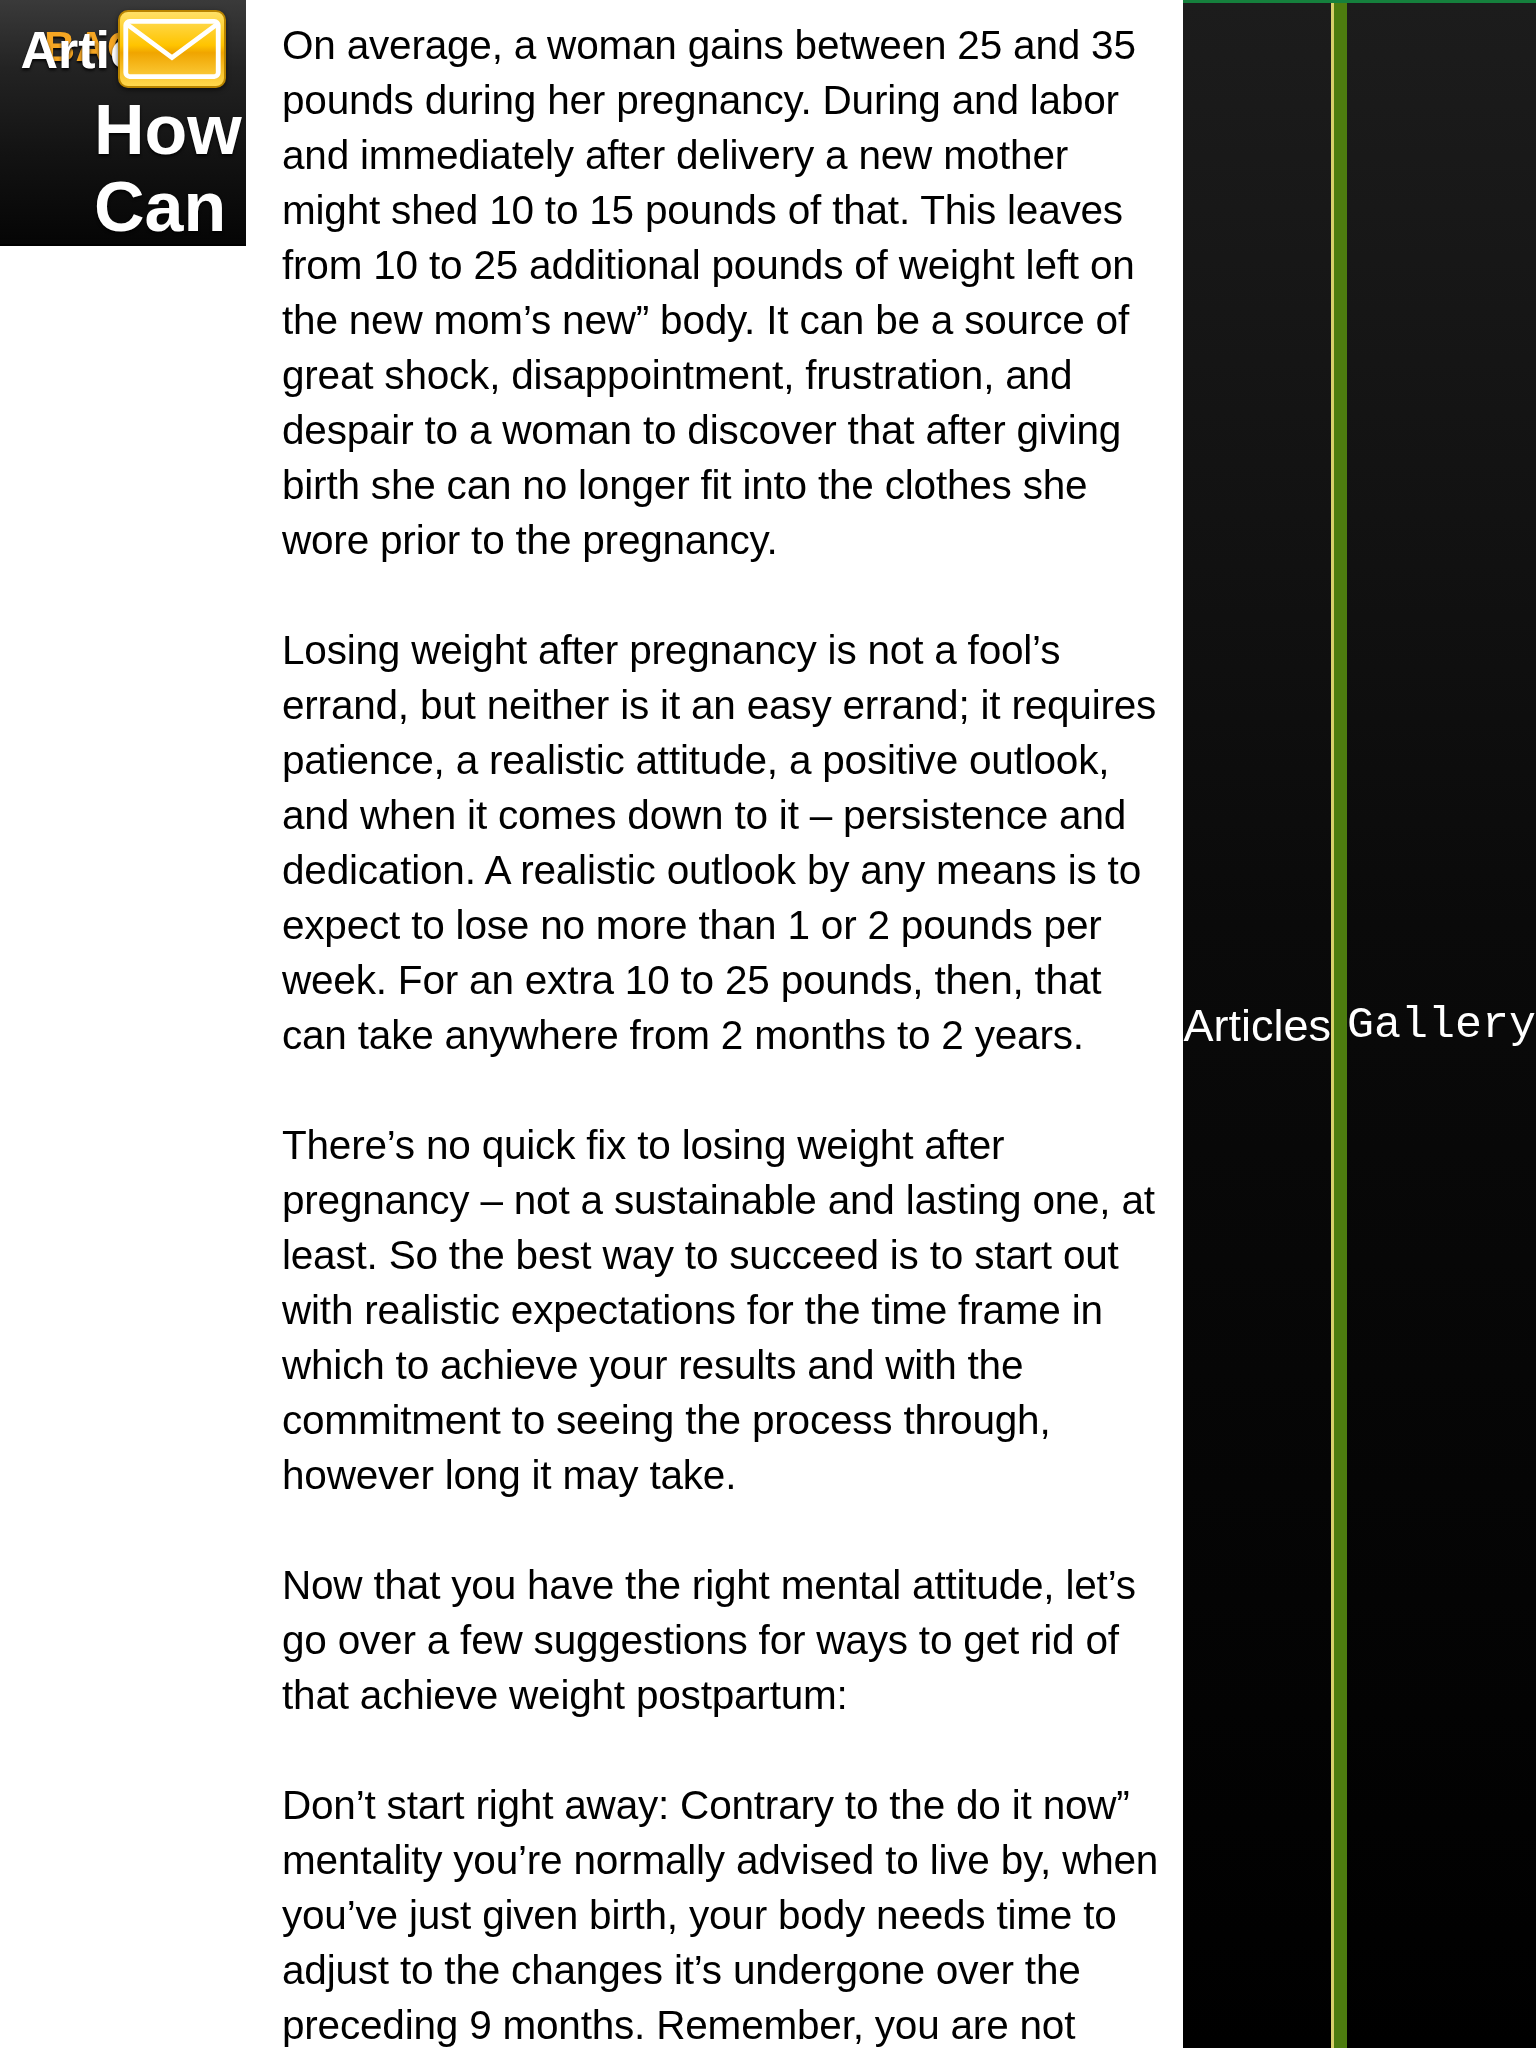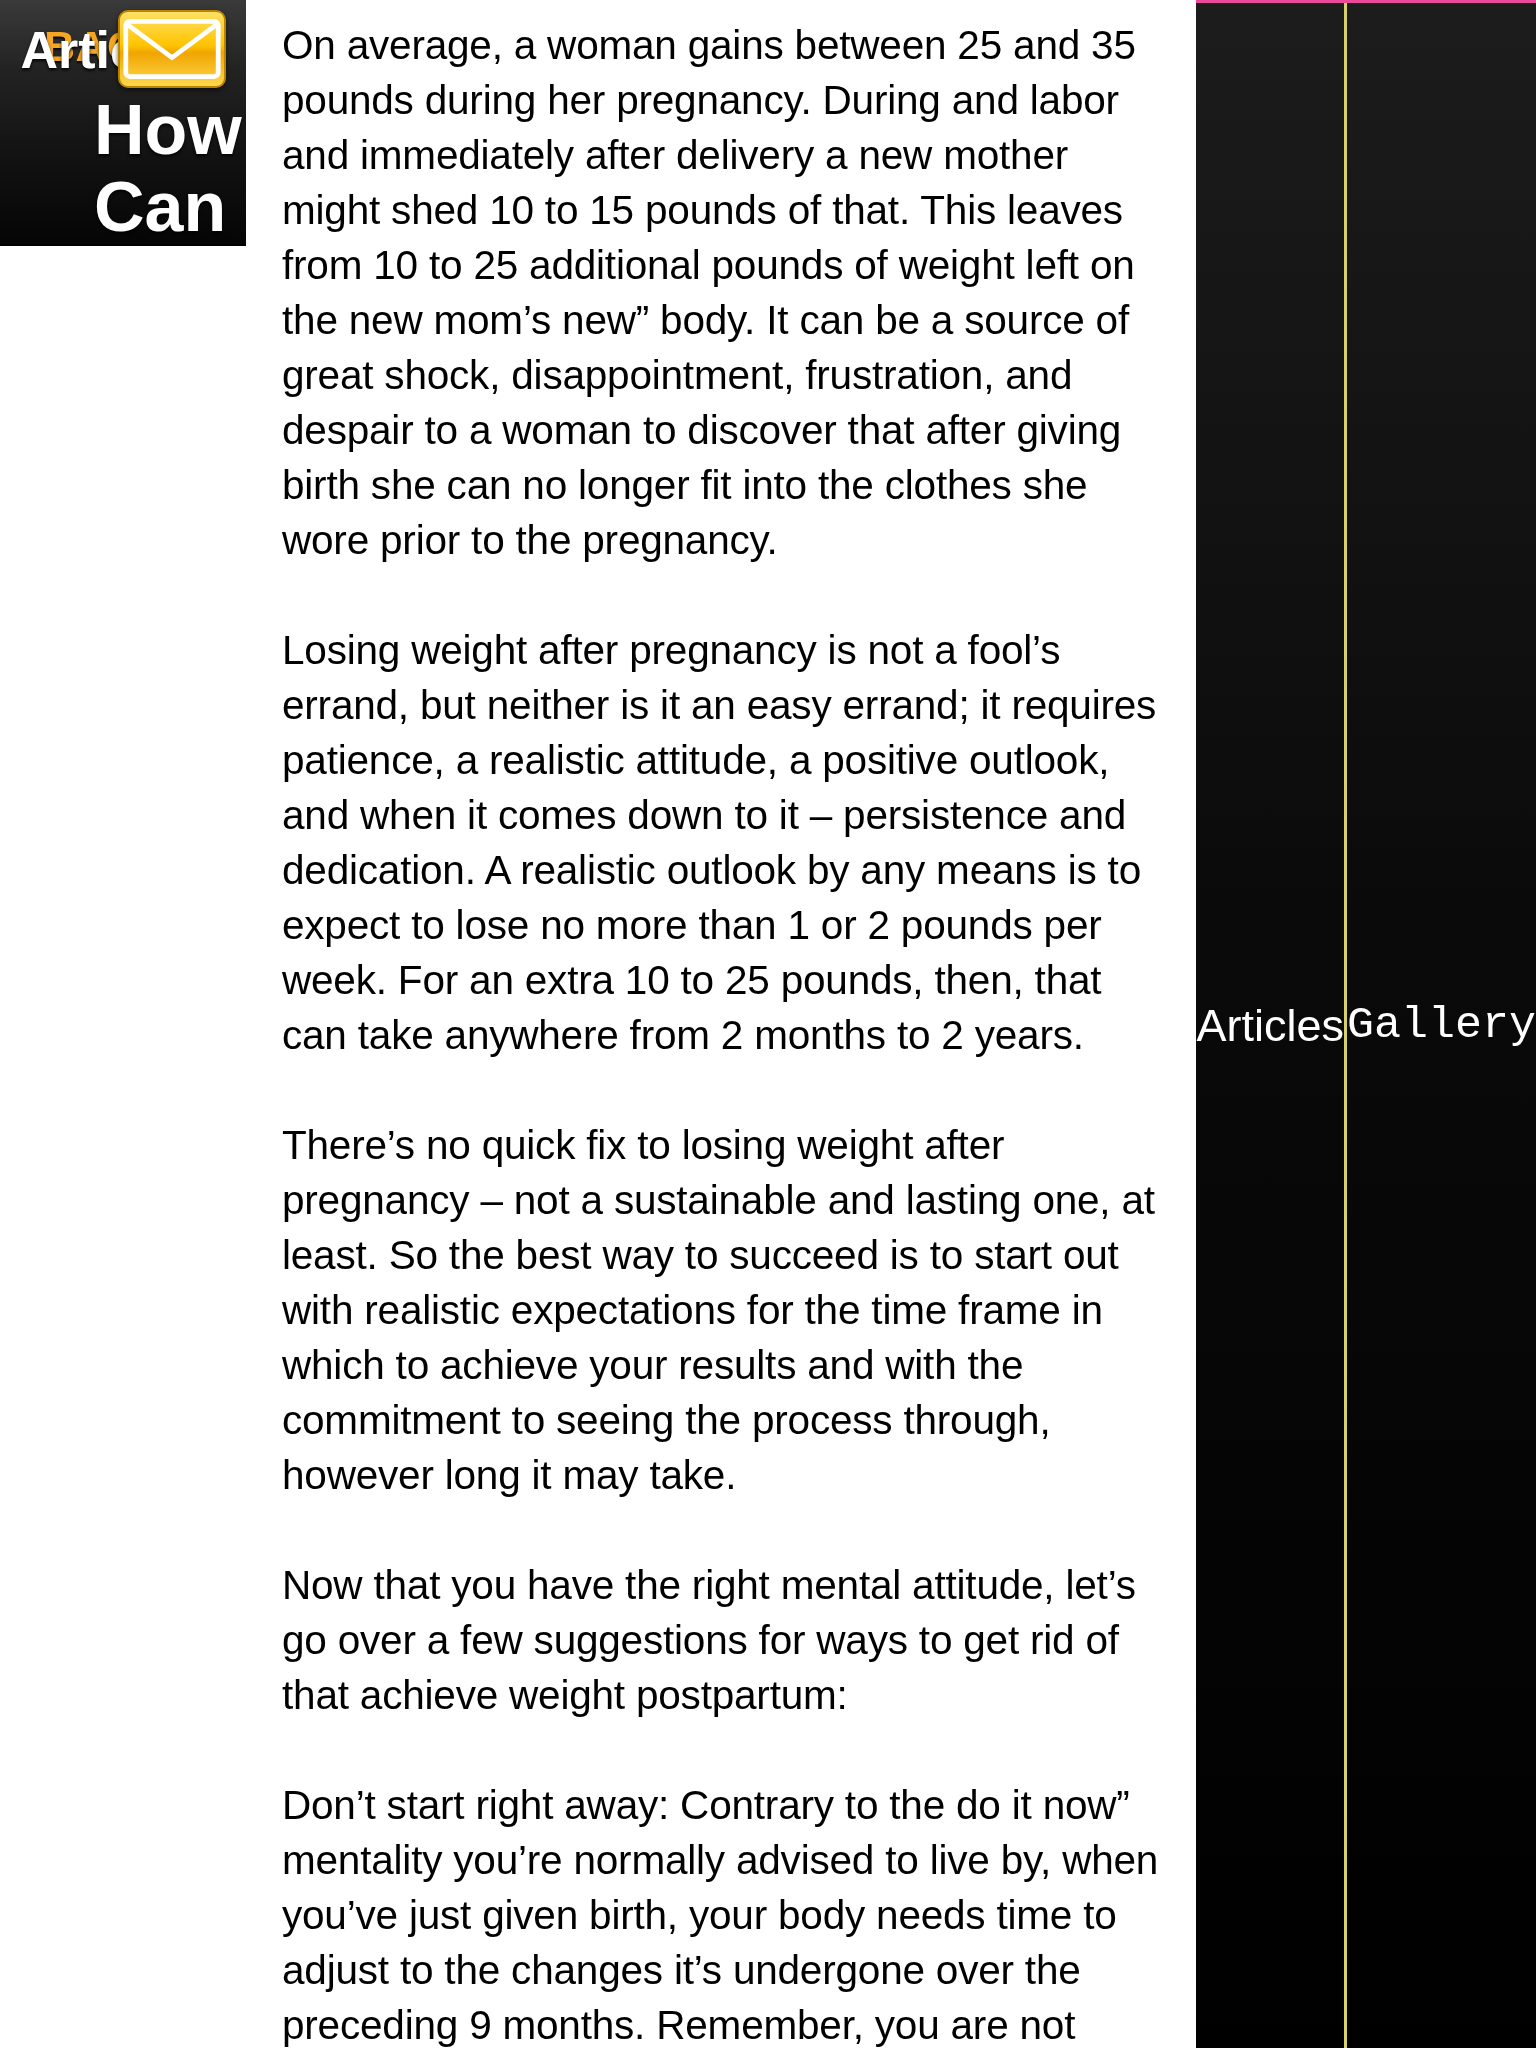--- a/index.html
+++ b/index.html
@@ -88,21 +88,22 @@
     margin: 0 0 55px 16px;
     letter-spacing: -0.2px;
   }
   .content p:last-child { margin-bottom: 0; }
 
   
   .tabbar {
     flex: 0 0 152px;
     display: flex;
     background: #4d7c0f;
-    border-top: 3px solid #ec4899;
+    border-top: 3px solid #15803d;
+    gap: 13px;
   }
   .tab {
     flex: 1 1 0;
     display: flex;
     align-items: center;
     justify-content: center;
     background: linear-gradient(180deg, #1c1c1c 0%, #0a0a0a 45%, #000000 100%);
     color: #ffffff;
     font-size: 45px;
     cursor: pointer;

